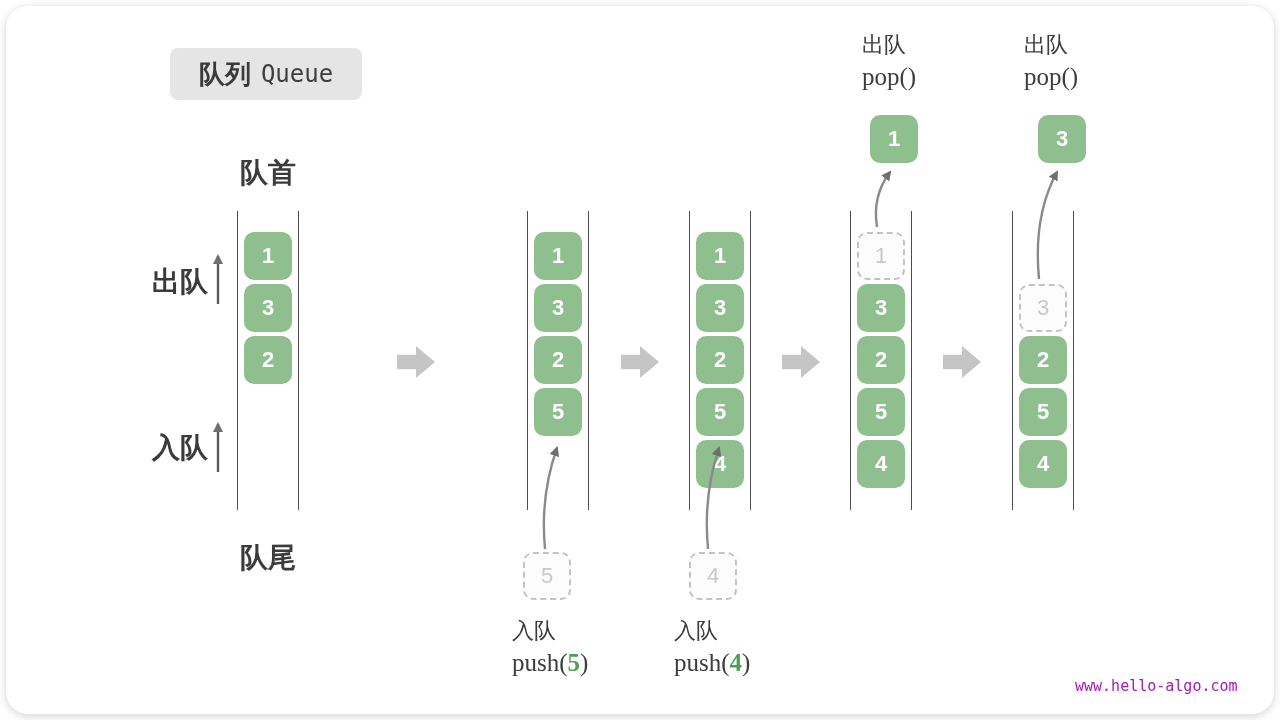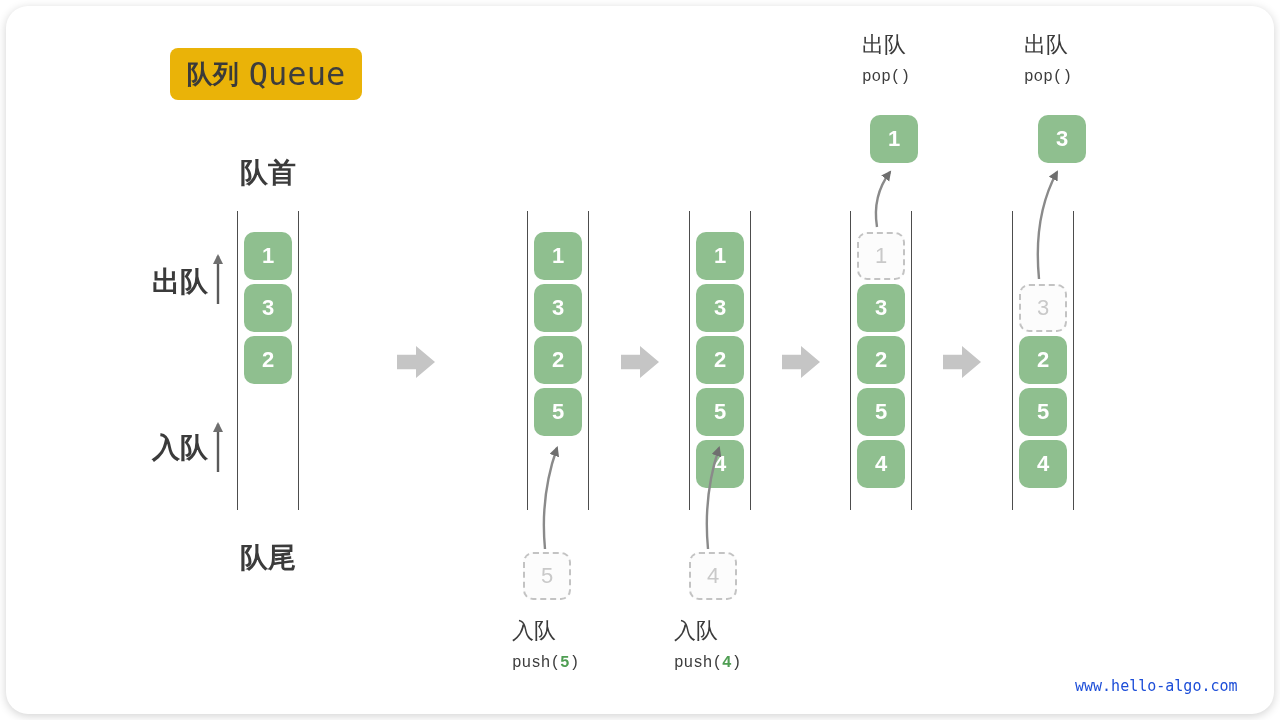--- a/index.html
+++ b/index.html
@@ -4,26 +4,26 @@
 <style>
   * { margin:0; padding:0; box-sizing:border-box; }
   html,body { width:1280px; height:720px; background:#ffffff; overflow:hidden;
               font-family:"Liberation Sans","DejaVu Sans",sans-serif; }
   #canvas { position:absolute; left:6px; top:6px; width:1268px; height:708px;
             background:#ffffff; border-radius:22px;
             box-shadow:0 2px 10px rgba(0,0,0,.18); }
   .abs { position:absolute; }
 
   
-  .badge { left:164px; top:42px; width:192px; height:52px; background:#eab308;
+  .badge { left:164px; top:42px; width:192px; height:52px; background:#e5e5e5;
            border-radius:8px; display:flex; align-items:center; justify-content:center;
            gap:10px; }
   .badge .zh { font-size:26px; font-weight:700; color:#3a3a3a; }
   .badge .en { font-family:"DejaVu Sans Mono","Liberation Mono",monospace;
-               font-size:32px; color:#3d3d3d; }
+               font-size:24px; color:#3d3d3d; }
 
   
   .queue-col { position:absolute; top:205px; width:62px; height:299px;
                border-left:1.5px solid #4d4d4d; border-right:1.5px solid #4d4d4d; }
 
   .cell { position:absolute; left:50%; transform:translateX(-50%);
           width:48px; height:48px; border-radius:10px;
           display:flex; align-items:center; justify-content:center;
           font-size:22px; font-weight:700; }
   .cell.green { background:#8fbf8f; color:#ffffff; }
@@ -38,34 +38,34 @@
   .float-cell.green { background:#8fbf8f; color:#fff; font-weight:700; }
   .float-cell.ghost { background:#fcfcfc; border:2px dashed #c3c3c3; color:#c9c9c9; }
 
   
   .zh-label { position:absolute; font-size:28px; font-weight:700; color:#3b3b3b; }
   .center62 { width:62px; text-align:center; }
 
   
   .op { position:absolute; color:#3b3b3b; }
   .op .zh { font-size:22px; font-weight:500; line-height:30px; }
-  .op .code { font-family:Liberation Mono, monospace;
-              font-size:16px; line-height:34px; color:#3d3d3d; }
+  .op .code { font-family:Liberation Serif, serif;
+              font-size:25px; line-height:34px; color:#3d3d3d; }
   .op .arg { color:#4f9e53; font-weight:700; }
 
   
   .blk { position:absolute; top:340px; width:38px; height:32px; background:#c5c5c5;
          clip-path:polygon(0 27%, 50% 27%, 50% 0, 100% 50%, 50% 100%, 50% 73%, 0 73%); }
 
   #overlay { position:absolute; left:0; top:0; width:1268px; height:708px;
              pointer-events:none; }
 
   .watermark { position:absolute; left:1069px; top:671px;
                font-family:"DejaVu Sans Mono","Liberation Mono",monospace;
-               font-size:15px; color:#1d4ed8; }
+               font-size:15px; color:#a21caf; }
 </style>
 </head>
 <body>
 
 <div id="canvas">
 
   <div class="abs badge">
     <span class="zh">队列</span>
     <span class="en">Queue</span>
   </div>

